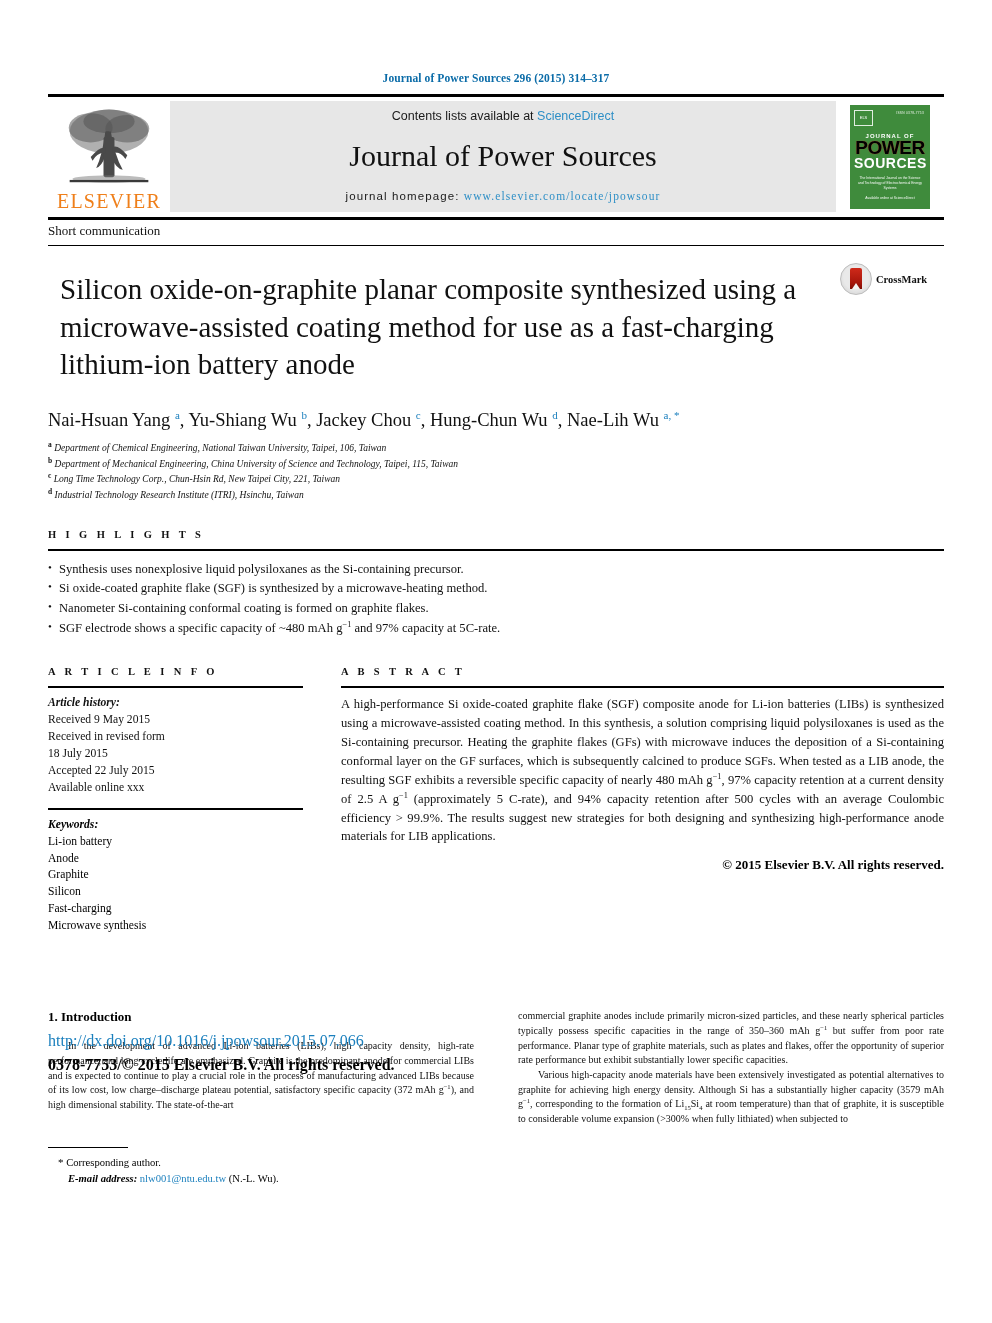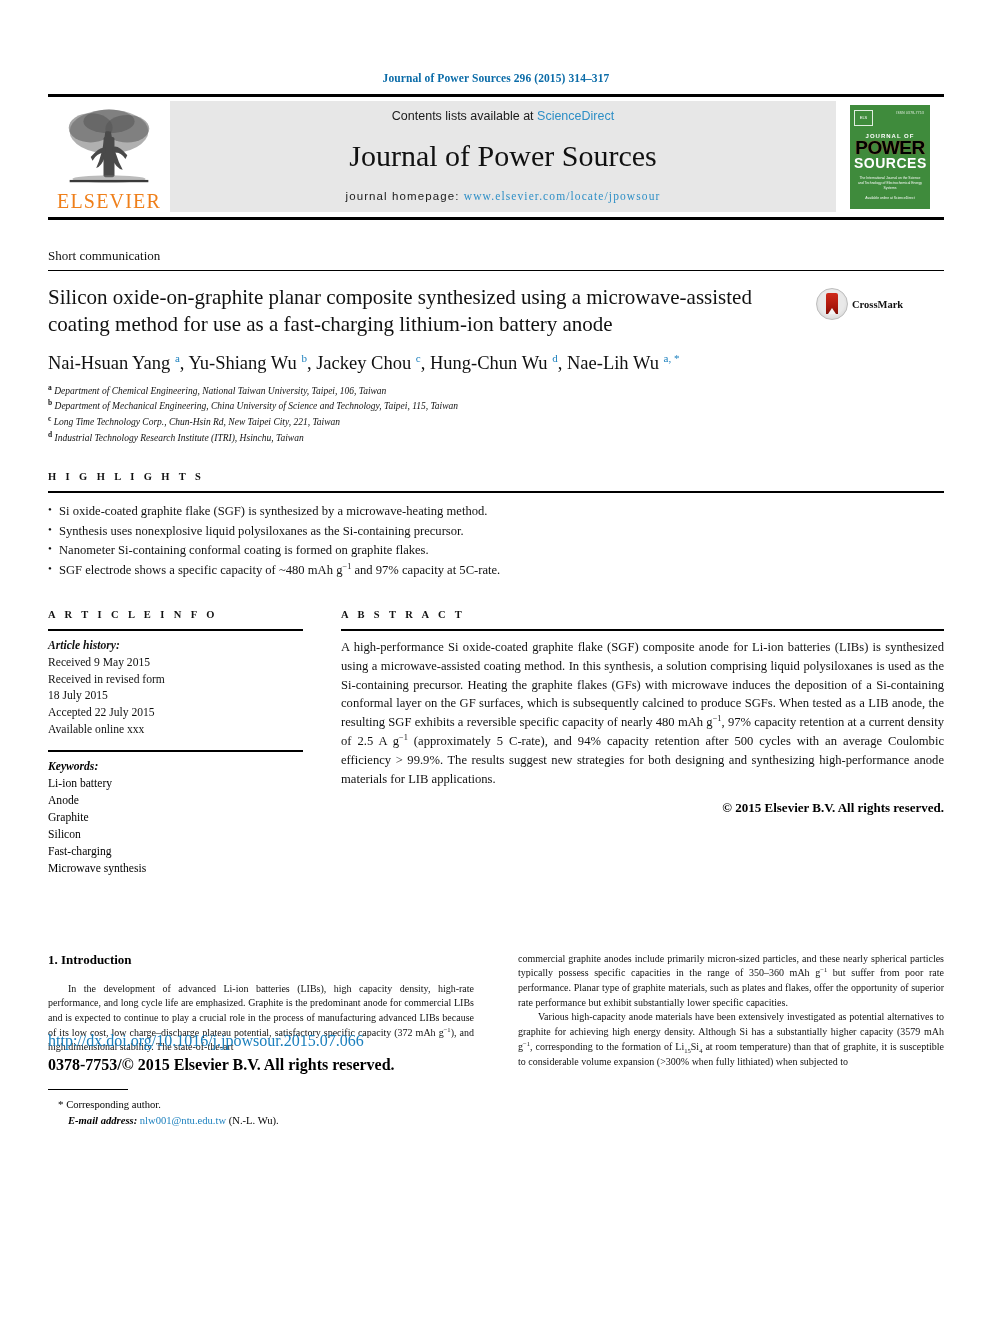--- a/index.html
+++ b/index.html
@@ -150,40 +150,40 @@
   .cover .cv-sub {
     text-align: center; font-size: 3.4px; line-height: 5px;
     margin-top: 6px; opacity: .95; padding: 0 3px;
   }
   .cover .cv-foot {
     position: absolute; bottom: 8px; left: 0; right: 0;
     text-align: center; font-size: 3.4px; line-height: 5px; opacity: .95;
   }
 
   .art-type {
-    margin-top: 28px;
+    margin-top: 3px;
     font-size: 13px;
     font-family: "Liberation Serif", serif;
     color: #111;
   }
   .head-sep { border-top: 1px solid #000; margin-top: 6px; }
 
   .title-row {
     display: flex;
     align-items: flex-start;
     margin-top: 13px;
   }
   .title {
     flex: 1 1 auto;
-    font-size: 21px;
+    font-size: 29px;
     line-height: 1.3;
     font-family: "Liberation Serif", serif;
     color: #111;
     font-weight: normal;
-    margin: 0;
+    margin: 12px;
     max-width: 760px;
   }
   .crossmark {
     flex: 0 0 auto;
     display: flex;
     align-items: center;
     gap: 4px;
     margin-top: 4px;
     margin-left: 8px;
   }
@@ -404,22 +404,22 @@
     <div><span class="mark">a</span> <span>Department of Chemical Engineering, National Taiwan University, Taipei, 106, Taiwan</span></div>
     <div><span class="mark">b</span> <span>Department of Mechanical Engineering, China University of Science and Technology, Taipei, 115, Taiwan</span></div>
     <div><span class="mark">c</span> <span>Long Time Technology Corp., Chun-Hsin Rd, New Taipei City, 221, Taiwan</span></div>
     <div><span class="mark">d</span> <span>Industrial Technology Research Institute (ITRI), Hsinchu, Taiwan</span></div>
   </div>
 
   <div class="highlights-wrap">
     <div class="section-head">H I G H L I G H T S</div>
     <div class="hl-rule"></div>
     <ul class="hl-list">
+      <li>Synthesis uses nonexplosive liquid polysiloxanes as the Si-containing precursor.</li>
       <li>Si oxide-coated graphite flake (SGF) is synthesized by a microwave-heating method.</li>
-      <li>Synthesis uses nonexplosive liquid polysiloxanes as the Si-containing precursor.</li>
       <li>Nanometer Si-containing conformal coating is formed on graphite flakes.</li>
       <li>SGF electrode shows a specific capacity of ~480 mAh g<sup>−1</sup> and 97% capacity at 5C-rate.</li>
     </ul>
   </div>
 
   <div class="info-abs">
 
     <div class="col-info">
       <div class="section-head">A R T I C L E  I N F O</div>
       <div class="box-rule"></div>

